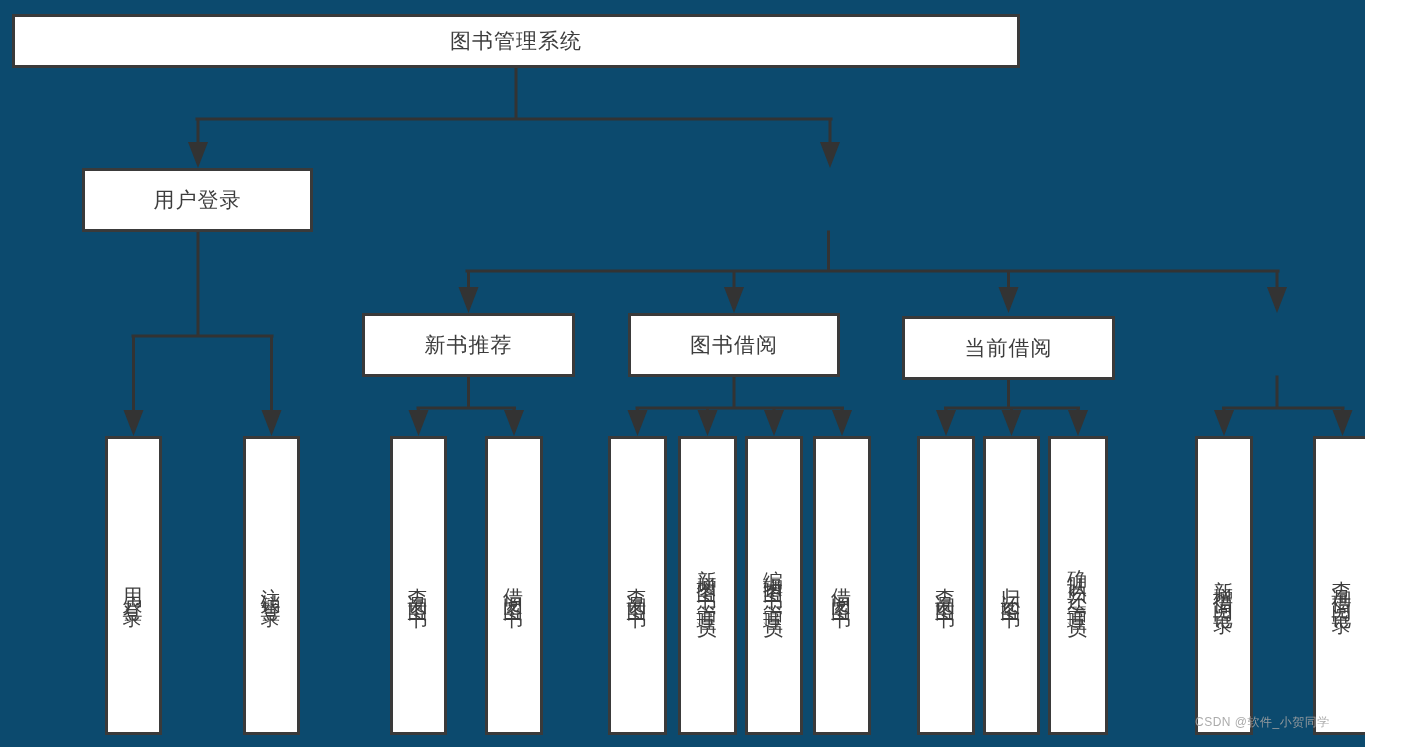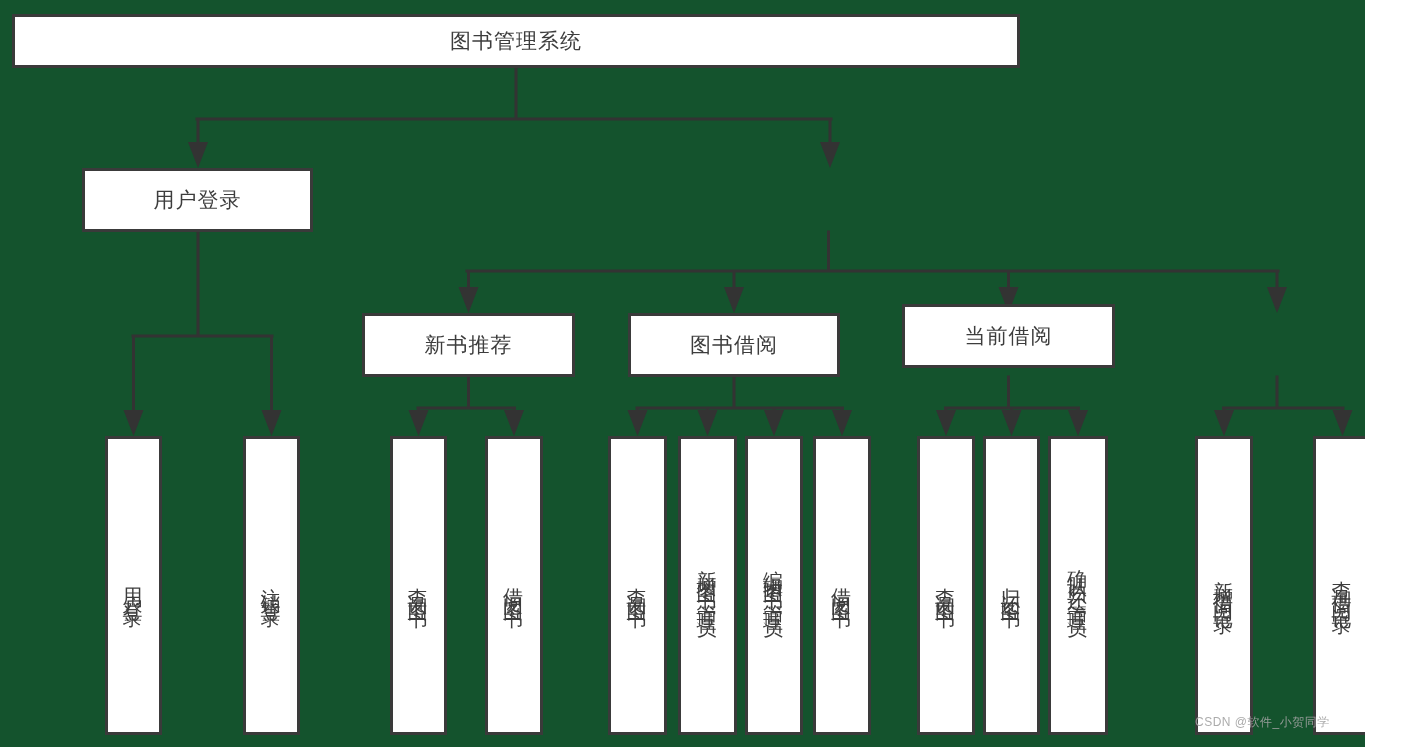--- a/index.html
+++ b/index.html
@@ -1,20 +1,20 @@
 <!DOCTYPE html>
 <html><head>
 <meta charset="utf-8">
 <style>
   html, body { margin: 0; padding: 0; background: #ffffff; }
   #stage {
     position: relative;
     width: 1365px;
     height: 747px;
-    background: #14532d;
+    background: #0c4a6e;
     font-family: "Liberation Sans", "DejaVu Sans", sans-serif;
     overflow: hidden;
   }
   .node {
     position: absolute;
     box-sizing: border-box;
     border: 3px solid #3a3a3a;
     background: #ffffff;
     display: flex;
     align-items: center;
@@ -89,21 +89,21 @@
       <polygon points="1332.5,410 1352.5,410 1342.5,436"></polygon>
     </g>
   </svg>
 
   <div class="node" style="left:12px; top:14px; width:1008px; height:54px;">图书管理系统</div>
 
   <div class="node" style="left:82px; top:168px; width:231px; height:64px;">用户登录</div>
 
   <div class="node" style="left:628px; top:313px; width:212px; height:64px;">图书借阅</div>
   <div class="node" style="left:362px; top:313px; width:213px; height:64px;">新书推荐</div>
-  <div class="node" style="left:902px; top:304px; width:213px; height:64px;">当前借阅</div>
+  <div class="node" style="left:902px; top:316px; width:213px; height:64px;">当前借阅</div>
 
   <div class="node leaf" style="left:105px; top:436px; width:57px; height:299px;">
     <span class="vtext">用户登录</span>
   </div>
   <div class="node leaf" style="left:243px; top:436px; width:57px; height:299px;">
     <span class="vtext">注销登录</span>
   </div>
 
   <div class="node leaf" style="left:390px; top:436px; width:57px; height:299px;">
     <span class="vtext">查询图书</span>

